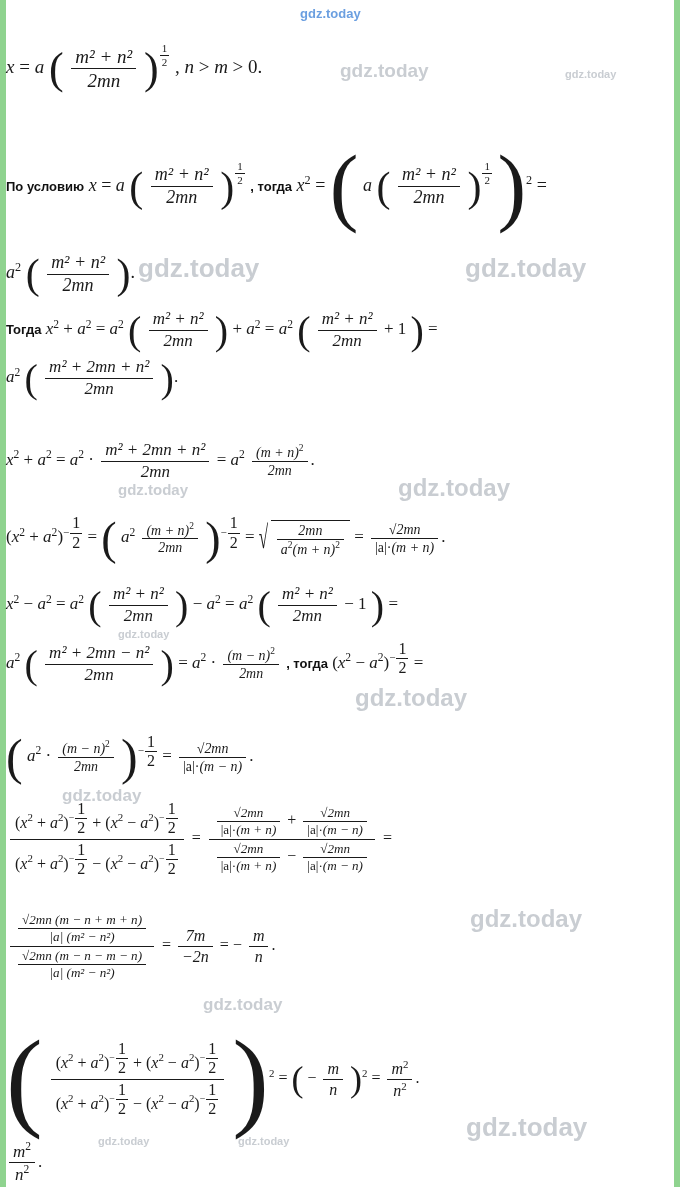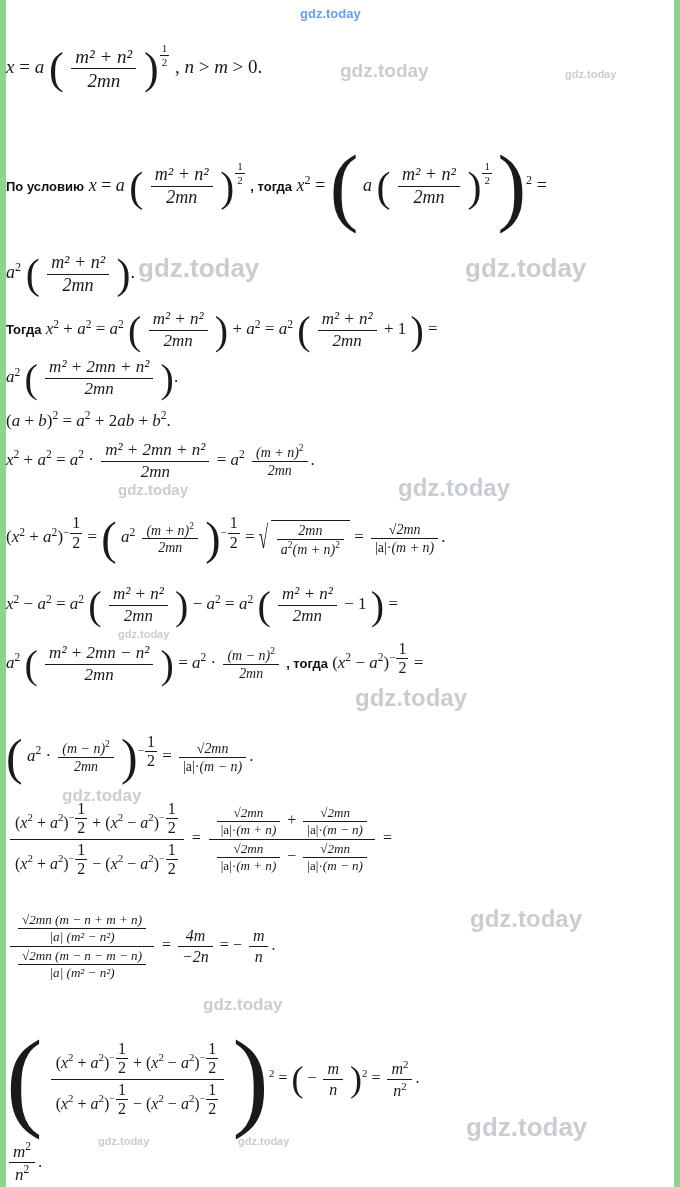--- a/index.html
+++ b/index.html
@@ -173,31 +173,20 @@
   <div class="line" style="left:0px;top:355px;font-size:17px;">
     <span class="m">a</span><span class="sup">2</span>
     <span class="scaleP" style="font-size:40px;font-style:normal;vertical-align:middle;">(</span>
     <span class="frac">
       <span class="num m">m² + 2mn + n²</span>
       <span class="den m">2mn</span>
     </span>
     <span class="scaleP" style="font-size:40px;font-style:normal;vertical-align:middle;">)</span><span class="up">.</span>
   </div>
 
-  <div class="line" style="left:0px;top:409px;font-size:17px;">
-    <span class="up">(</span><span class="m">a</span>
-    <span class="up">+</span>
-    <span class="m">b</span><span class="up">)</span><span class="sup">2</span>
-    <span class="up">=</span>
-    <span class="m">a</span><span class="sup">2</span>
-    <span class="up">+</span>
-    <span class="up">2</span><span class="m">a</span><span class="m">b</span>
-    <span class="up">+</span>
-    <span class="m">b</span><span class="sup">2</span><span class="up">.</span>
-  </div>
 
   <div class="line" style="left:0px;top:440px;font-size:17px;">
     <span class="m">x</span><span class="sup">2</span>
     <span class="up">+</span>
     <span class="m">a</span><span class="sup">2</span>
     <span class="up">=</span>
     <span class="m">a</span><span class="sup">2</span>
     <span class="up">·</span>
     <span class="frac">
       <span class="num m">m² + 2mn + n²</span>
@@ -361,21 +350,21 @@
       </span>
       <span class="den">
         <span class="frac small">
           <span class="num m">√2mn (m − n − m − n)</span>
           <span class="den m">|a| (m² − n²)</span>
         </span>
       </span>
     </span>
     <span class="up">=</span>
     <span class="frac">
-      <span class="num m">4m</span>
+      <span class="num m">7m</span>
       <span class="den m">−2n</span>
     </span>
     <span class="up">=</span>
     <span class="up">−</span>
     <span class="frac">
       <span class="num m">m</span>
       <span class="den m">n</span>
     </span><span class="up">.</span>
   </div>
 

